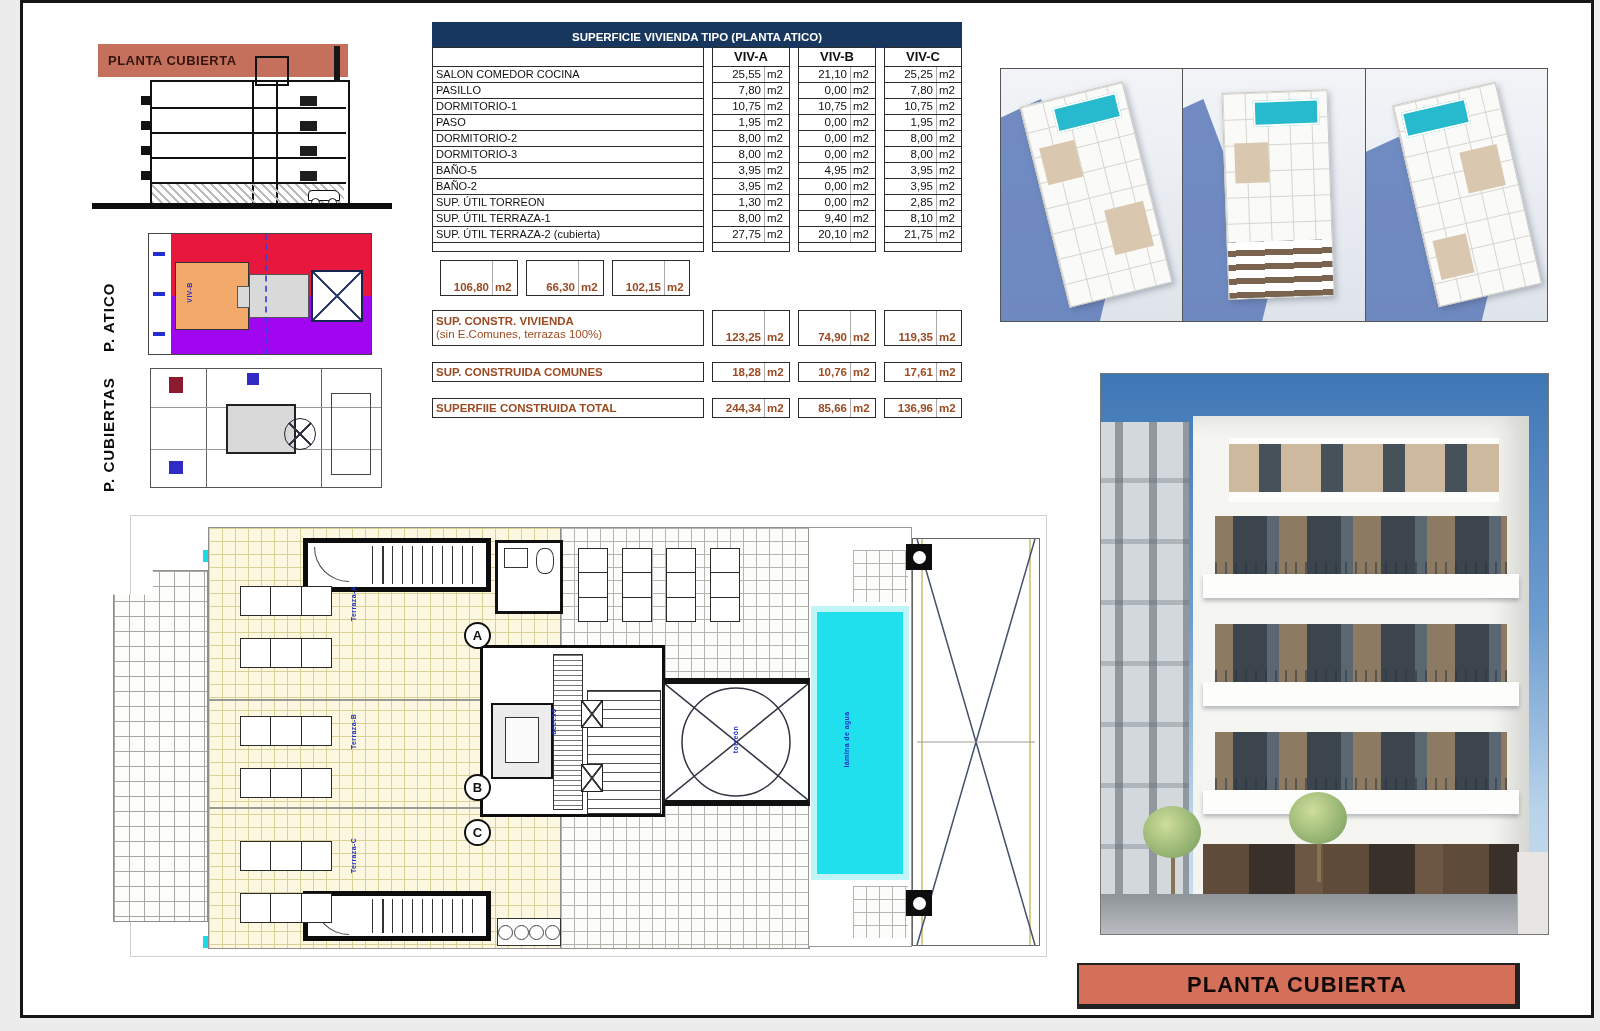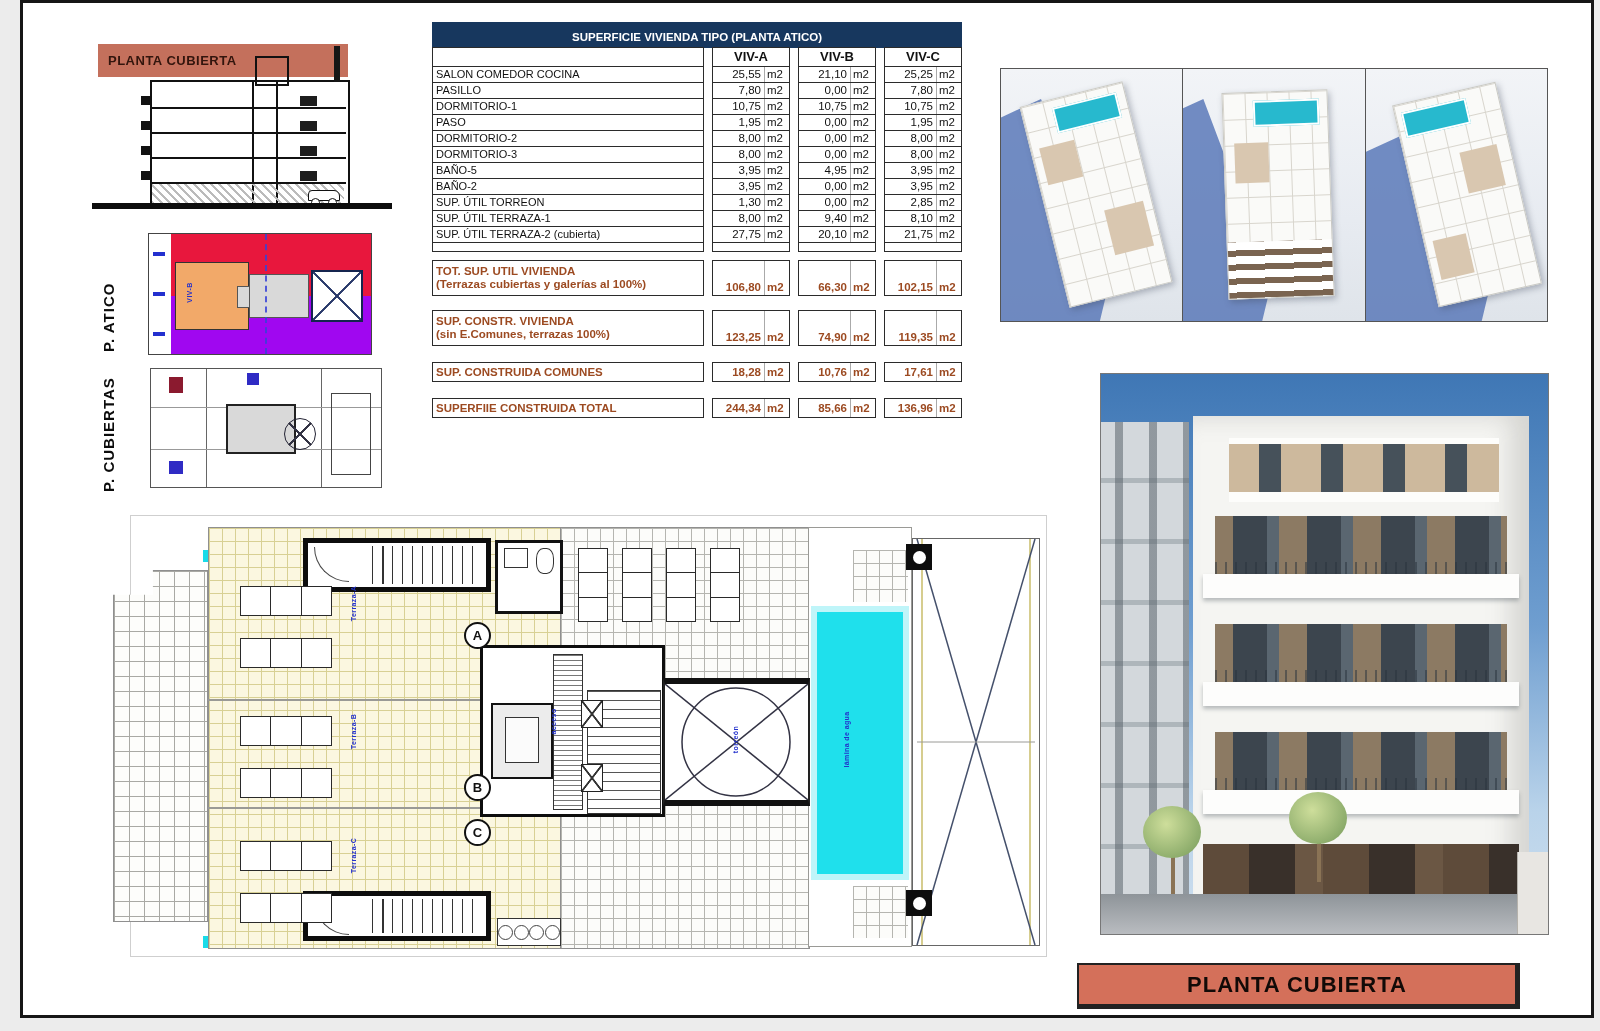--- a/index.html
+++ b/index.html
@@ -422,44 +422,40 @@
       <div class="t-row empty">
         <div class="t-label"></div>
         <div class="t-gap"></div>
         <div class="t-group"></div>
         <div class="t-gap"></div>
         <div class="t-group"></div>
         <div class="t-gap"></div>
         <div class="t-group"></div>
       </div>
       <div class="t-row sum h36" style="margin-top: 8px;">
-        <div class="t-label">
-          <div class="">TOT. SUP. UTIL VIVIENDA</div>
-          <div class="" style="font-weight: bold;">(Terrazas cubiertas y galerías al 100%)</div>
-        </div>
         <div class="t-gap"></div>
         <div class="t-group">
           <div class="t-num">106,80</div>
           <div class="t-unit">m2</div>
         </div>
         <div class="t-gap"></div>
         <div class="t-group">
           <div class="t-num">66,30</div>
           <div class="t-unit">m2</div>
         </div>
         <div class="t-gap"></div>
         <div class="t-group">
           <div class="t-num">102,15</div>
           <div class="t-unit">m2</div>
         </div>
       </div>
       <div class="t-row sum h36" style="margin-top: 14px;">
         <div class="t-label">
           <div class="">SUP. CONSTR. VIVIENDA</div>
-          <div class="" style="font-weight: bold;">(sin E.Comunes, terrazas 100%)</div>
+          <div class="" style="font-weight: normal;">(sin E.Comunes, terrazas 100%)</div>
         </div>
         <div class="t-gap"></div>
         <div class="t-group">
           <div class="t-num">123,25</div>
           <div class="t-unit">m2</div>
         </div>
         <div class="t-gap"></div>
         <div class="t-group">
           <div class="t-num">74,90</div>
           <div class="t-unit">m2</div>

